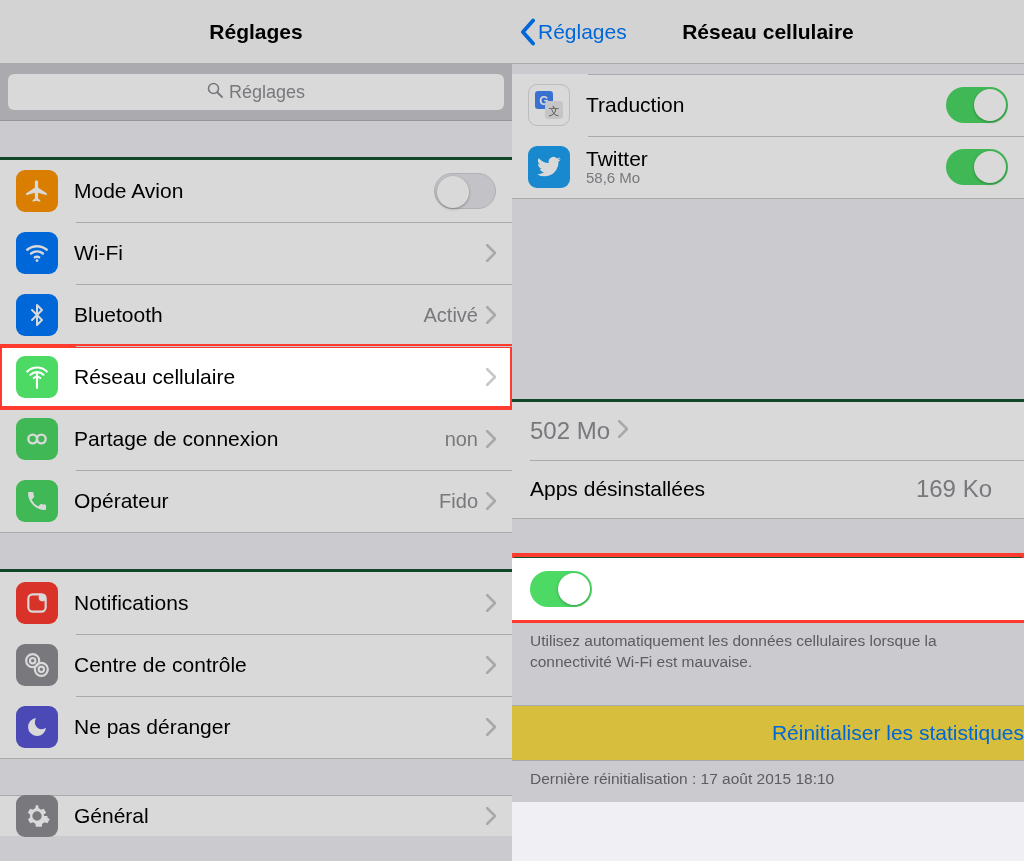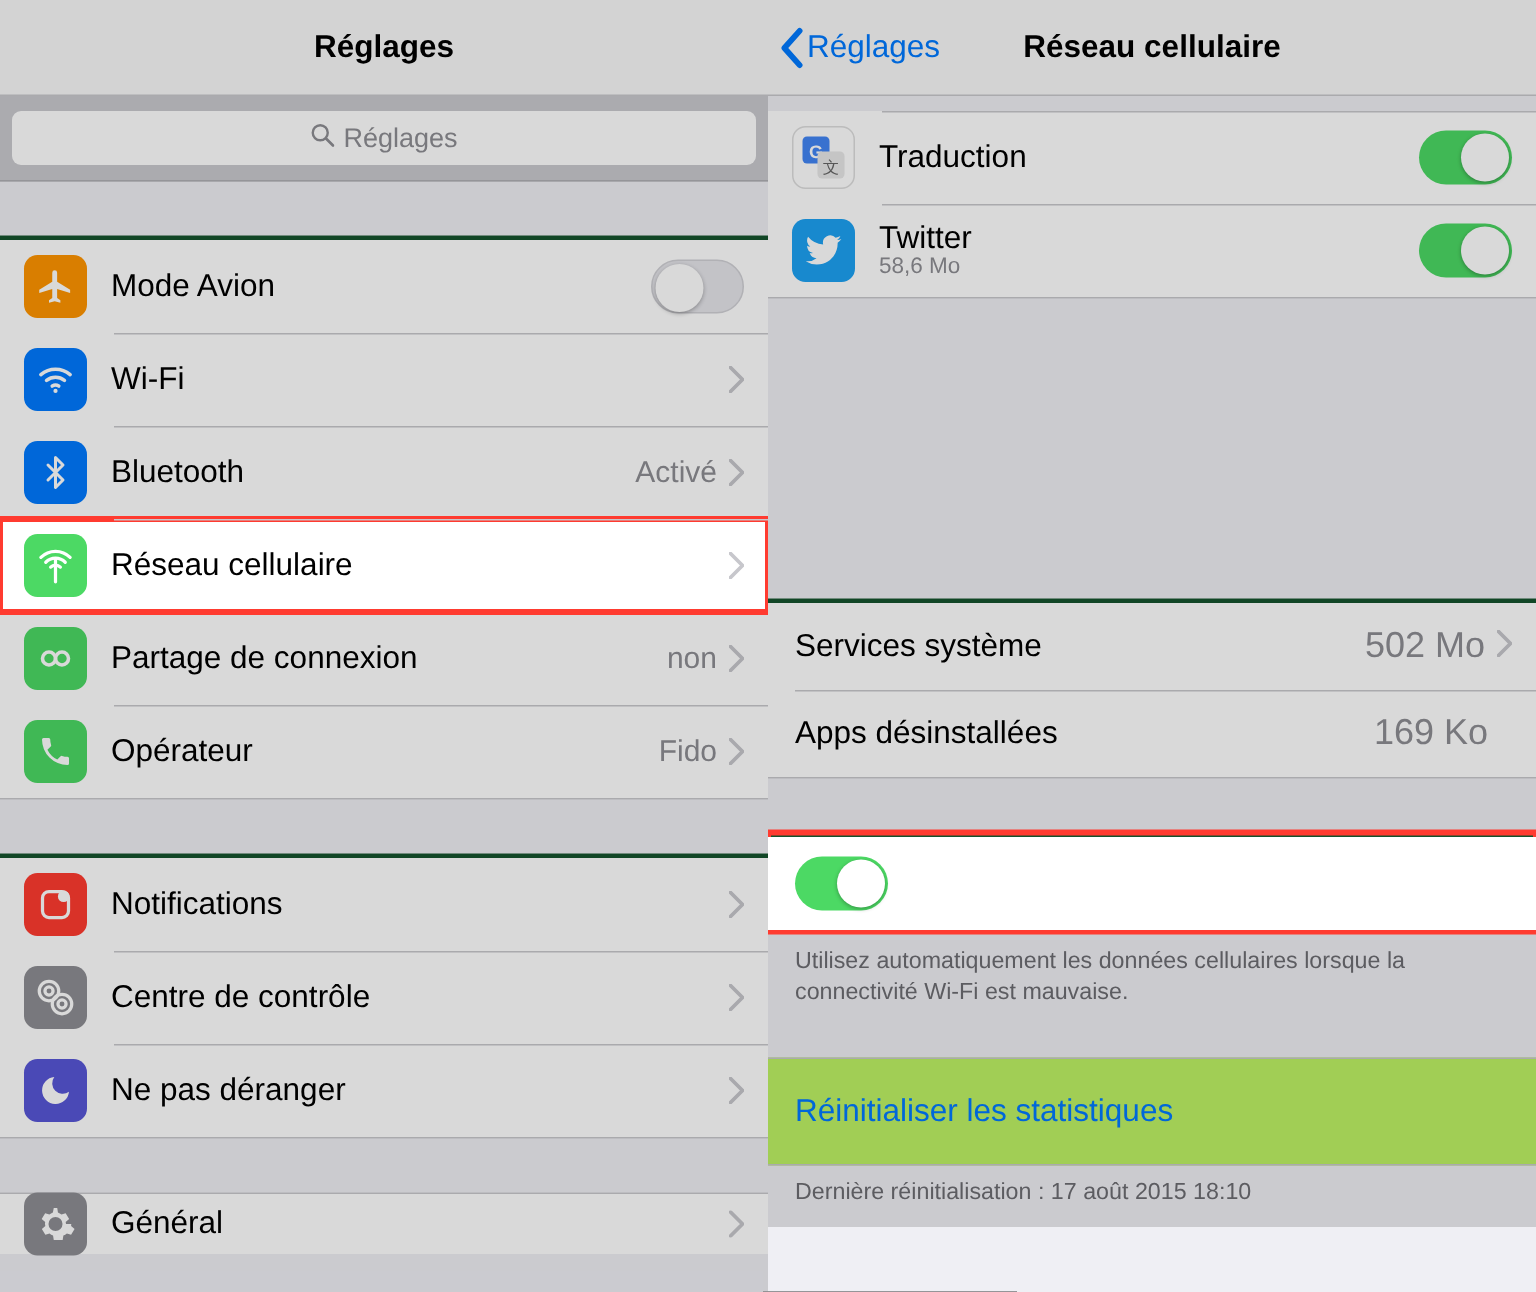--- a/index.html
+++ b/index.html
@@ -39,21 +39,21 @@
   .app-row.sep-top::before { content:""; position:absolute; left:76px; right:0; top:0; height:1px; background:#c8c8cc; }
   .app-row .app-icon { width:42px; height:42px; border-radius:9px; margin-right:16px; flex:0 0 auto; display:flex; align-items:center; justify-content:center; }
   .app-row .app-text { flex:1 1 auto; display:flex; flex-direction:column; justify-content:center; }
   .app-row .app-name { font-size:21px; color:#000; line-height:1.1; }
   .app-row .app-sub { font-size:15px; color:#8e8e93; line-height:1.1; }
   .simple-row { height:58px; display:flex; align-items:center; padding-left:18px; background:#fff; position:relative; }
   .simple-row + .simple-row::before { content:""; position:absolute; left:18px; right:0; top:0; height:1px; background:#c8c8cc; }
   .simple-row .s-label { font-size:21px; color:#000; flex:1 1 auto; }
   .simple-row .s-value { font-size:24px; color:#8e8e93; margin-right:8px; }
   .footer-text { font-size:15.5px; color:#6d6d72; padding:10px 18px 4px 18px; line-height:1.35; }
-  .link-row { height:72px; display:flex; align-items:center; padding-left:18px; background:#bef264; border-top:1px solid #c8c8cc; border-bottom:1px solid #c8c8cc; }
+  .link-row { height:56px; display:flex; align-items:center; padding-left:18px; background:#fde047; border-top:1px solid #c8c8cc; border-bottom:1px solid #c8c8cc;justify-content:flex-end; }
   .link-row .link-label { font-size:21px; color:#007aff; }
   .right-flex { display:flex; flex-direction:column; height:100%; }
   .big-gap { flex:1 1 auto; min-height:200px; }
   .right-dim-top, .right-dim-bottom { position:relative; }
   .right-dim-top::after, .right-dim-bottom::after { content:""; position:absolute; inset:0; background:rgba(0,0,0,0.15); pointer-events:none; }
   .truncate-row { border-top:1px solid #c8c8cc; }
   .general-icon svg { width:28px; height:28px; }
 </style>
 </head>
 <body>
@@ -260,21 +260,20 @@
           <div class="toggle on">
               <div class="knob"></div>
             </div>
         </div>
       </div>
 
       <div class="big-gap"></div>
 
       <div class="group">
         <div class="simple-row">
-          <div class="s-label">Services système</div>
           <div class="s-value">502 Mo</div>
           <div class="chevron" style="margin-right:16px"><svg viewBox="0 0 10 18" width="10" height="18">
                 <polyline points="1,1 9,9 1,17" fill="none" stroke="#c7c7cc" stroke-width="2.5" stroke-linecap="round" stroke-linejoin="round"></polyline>
               </svg></div>
         </div>
         <div class="simple-row">
           <div class="s-label">Apps désinstallées</div>
           <div class="s-value" style="margin-right:32px">169 Ko</div>
         </div>
       </div>

